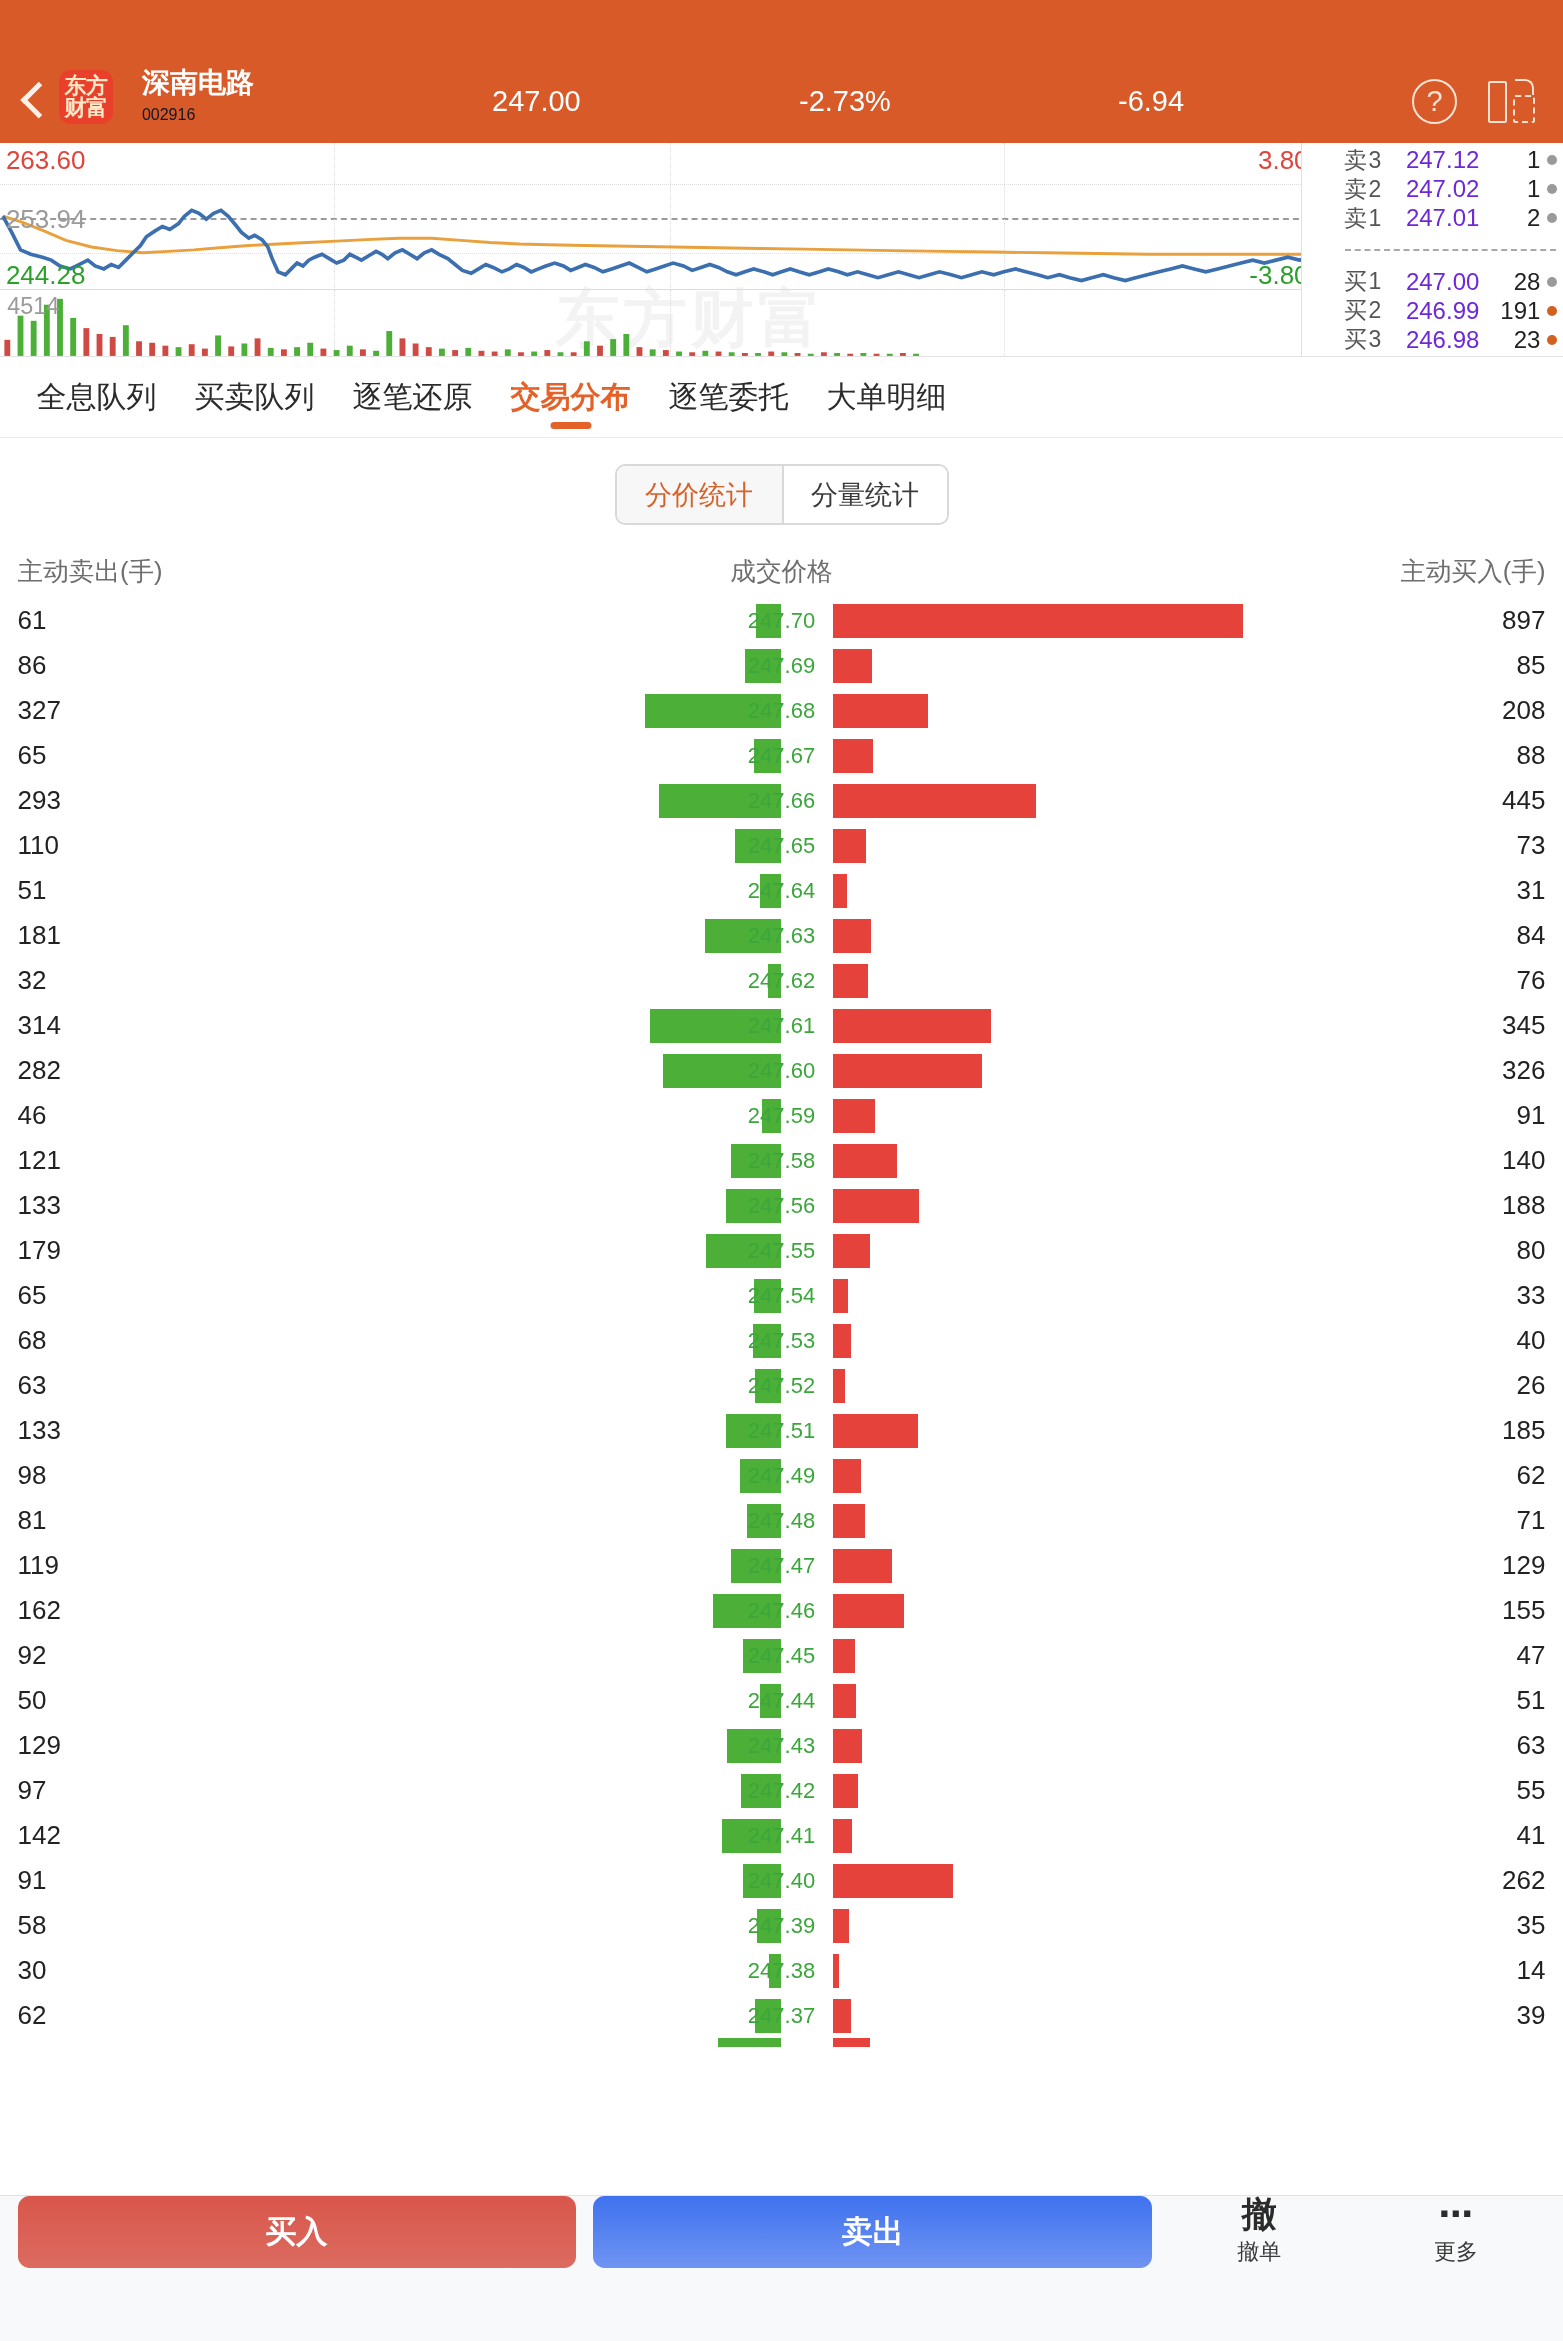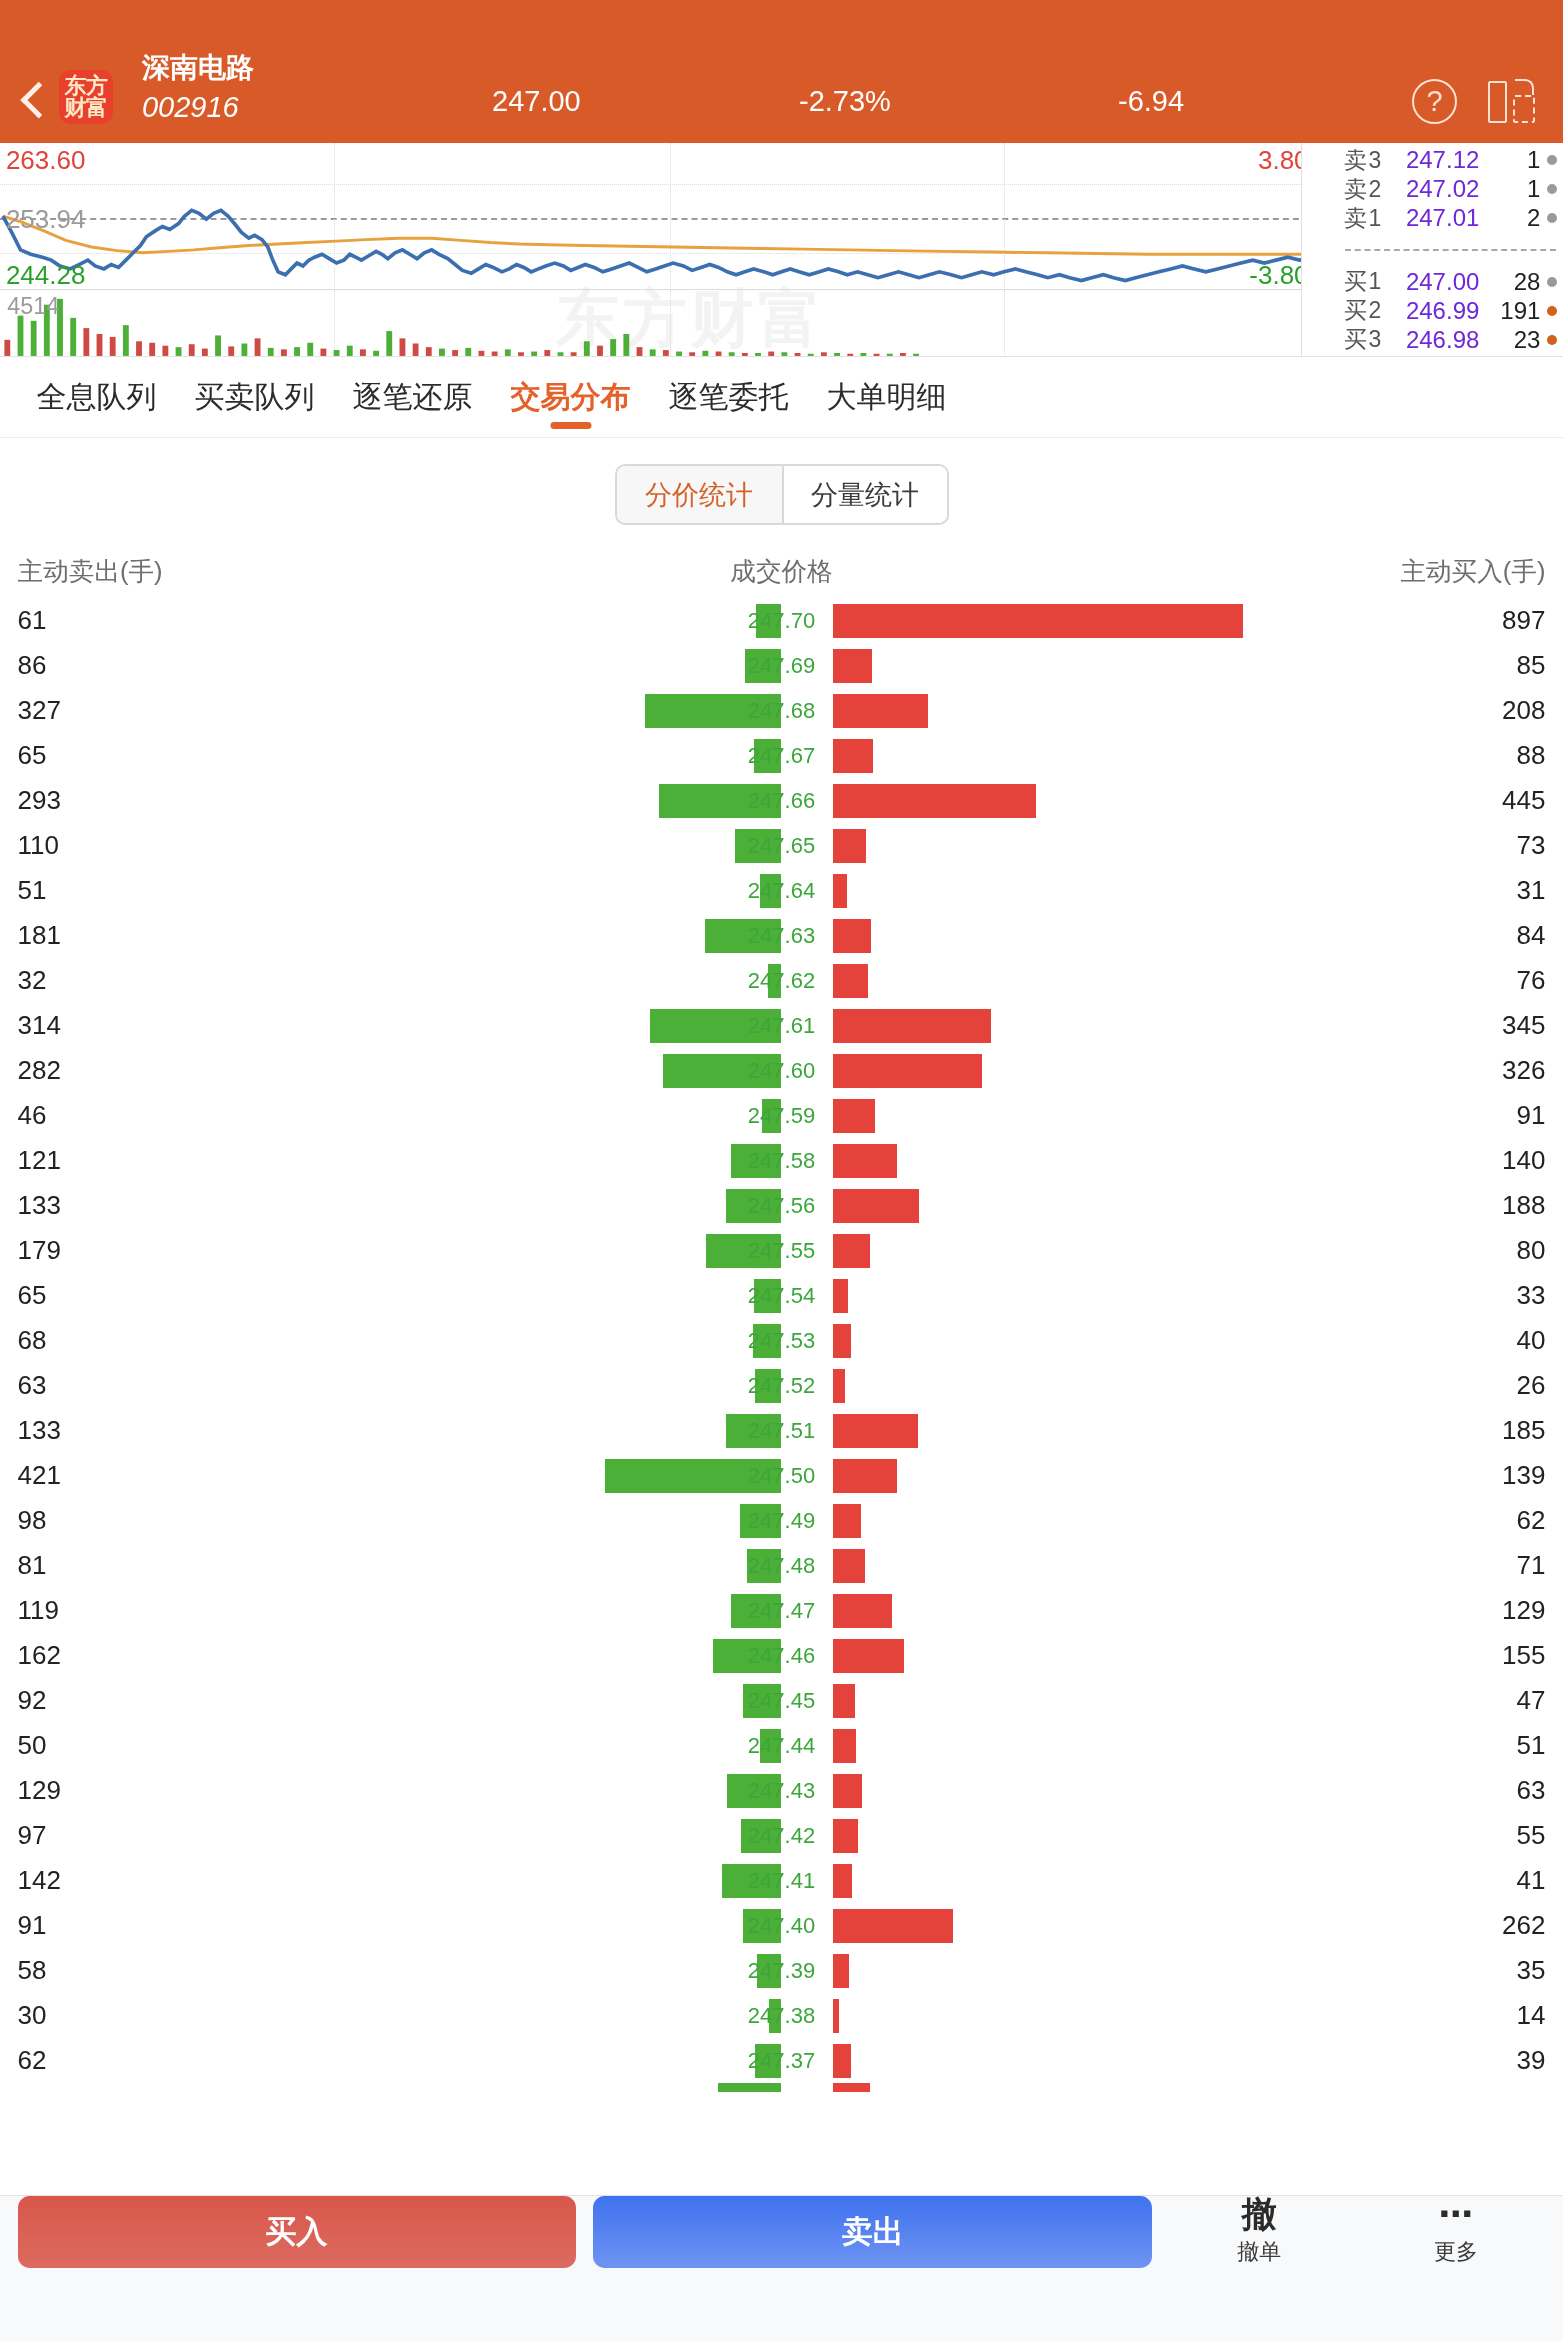--- a/index.html
+++ b/index.html
@@ -12,21 +12,21 @@
   .back-icon { margin-left:17.6px; width:34px; height:41px; position:relative; flex:0 0 auto; }
   .back-icon::before { content:""; position:absolute; left:8.8px; top:4.4px;
     width:20.5px; height:20.5px; border-left:5.1px solid #fdf0e8; border-bottom:5.1px solid #fdf0e8;
     transform:rotate(45deg); }
   .logo-badge { width:54px; height:54px; border-radius:11.7px; background:#e8402a;
     margin-left:7.3px; display:flex; flex-direction:column; align-items:center;
     justify-content:center; line-height:1.0; flex:0 0 auto; }
   .logo-badge span { color:#ffe9c8; font-size:22px; font-weight:bold; letter-spacing:-0.7px; }
   .stock-names { margin-left:29px; display:flex; flex-direction:column; gap:4.4px; flex:0 0 auto; }
   .stock-name { color:#ffffff; font-size:28px; font-weight:600; }
-  .stock-code { color:#ffffff; font-size:29px;font-style:italic; }
+  .stock-code { color:#0f172a; font-size:16px; }
   .hdr-num { color:#ffffff; font-size:29px; font-weight:500; position:absolute; bottom:25px; }
   .hdr-price { left:492px; }
   .hdr-pct   { left:799px; }
   .hdr-chg   { left:1118px; }
   .hdr-icons { position:absolute; right:28px; bottom:19px; display:flex;
     align-items:center; gap:31px; }
   .help-icon { width:45px; height:45px; border:2.9px solid #fbe3d3; border-radius:50%;
     color:#fbe3d3; font-size:29px; display:flex; align-items:center; justify-content:center; }
   .layout-icon { width:47px; height:45px; position:relative; }
   .layout-icon .lft { position:absolute; left:0; top:1.5px; width:19px; height:42px;
@@ -437,27 +437,20 @@
       <div class="row-buy-val">26</div>
     </div>
     <div class="row">
       <div class="row-sell-val">133</div>
       <div class="bar-green" style="width: 55px;"></div>
       <div class="row-price">247.51</div>
       <div class="bar-red" style="width: 85px;"></div>
       <div class="row-buy-val">185</div>
     </div>
     <div class="row">
-      <div class="row-sell-val">421</div>
-      <div class="bar-green" style="width: 176px;"></div>
-      <div class="row-price">247.50</div>
-      <div class="bar-red" style="width: 64px;"></div>
-      <div class="row-buy-val">139</div>
-    </div>
-    <div class="row">
       <div class="row-sell-val">98</div>
       <div class="bar-green" style="width: 41px;"></div>
       <div class="row-price">247.49</div>
       <div class="bar-red" style="width: 28px;"></div>
       <div class="row-buy-val">62</div>
     </div>
     <div class="row">
       <div class="row-sell-val">81</div>
       <div class="bar-green" style="width: 34px;"></div>
       <div class="row-price">247.48</div>

